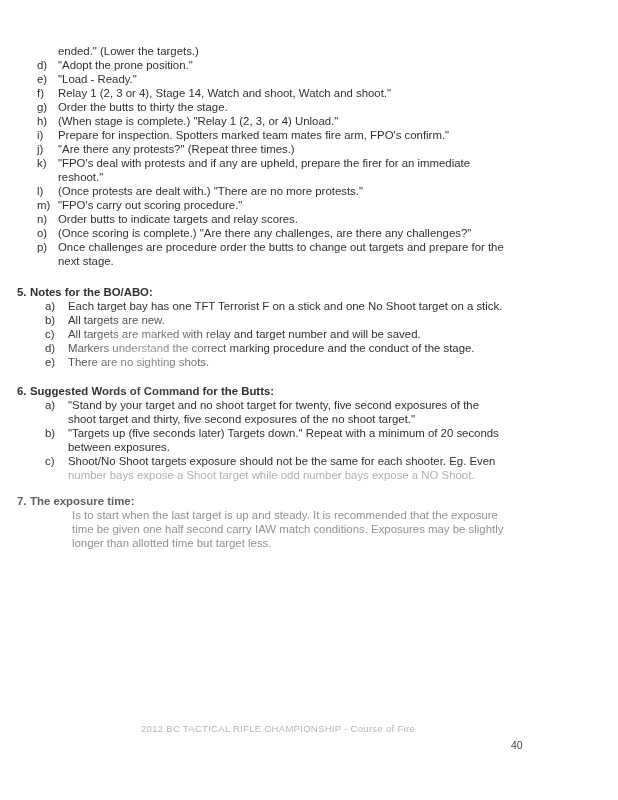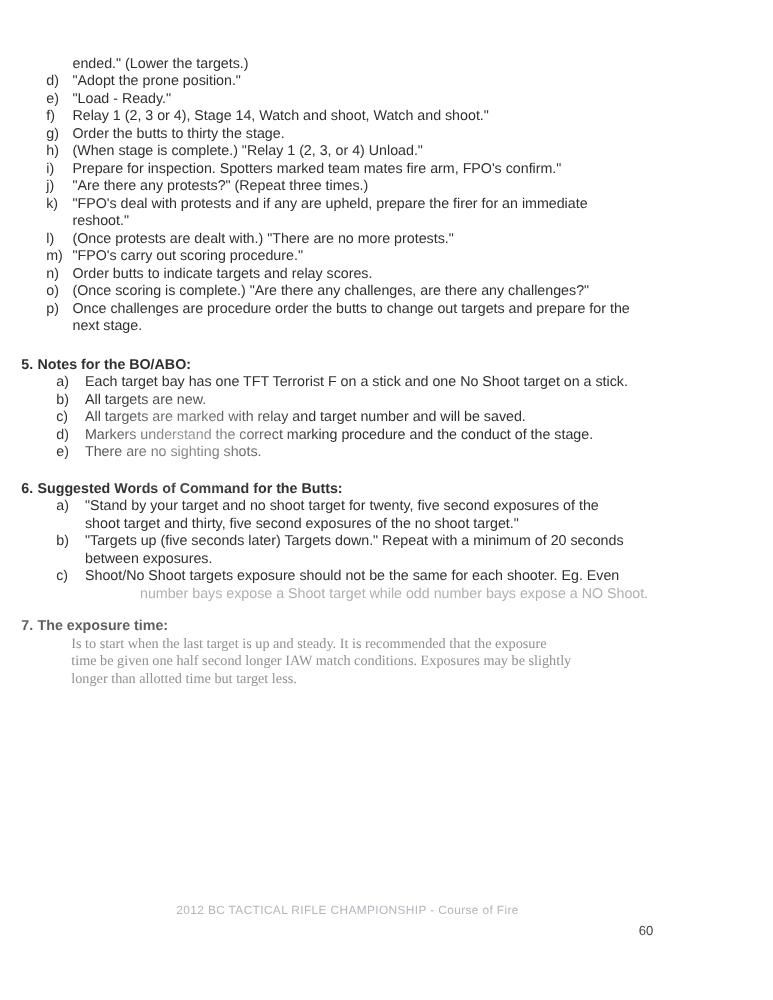--- a/index.html
+++ b/index.html
@@ -21,23 +21,23 @@
   .mk { display: block; }
   .tx { flex: 1 1 auto; min-width: 0; }
   .ln { display: block; white-space: nowrap; }
 
   .section { margin-top: 17px; }
   .section.s6 { margin-top: 15px; }
   .section.s7 { margin-top: 12px; }
   .sec-h { padding-left: 17px; font-weight: bold; display: flex; }
   .sec-num { flex: 0 0 13px; }
   .s7 .sec-h { color: var(--faded-heading, #5f5f5f); }
-  .para { padding-left: 57px; color: var(--faded-body, #919191); font-family: Liberation Serif, serif; }
-
-  .muted { color: var(--muted, #b0b0b0); margin-left: 44px; }
+  .para { padding-left: 72px; color: var(--faded-body, #919191); }
+
+  .muted { color: var(--muted, #b0b0b0); }
 
   .fade-overlay {
     position: absolute; left: 35px; top: 295px; width: 275px; height: 128px;
     background: radial-gradient(ellipse 55% 50% at 42% 45%, rgba(255,255,255,0.55), rgba(255,255,255,0) 72%);
     pointer-events: none; z-index: 5;
   }
 
   .footer {
     position: absolute; top: 723px; left: 0; width: 556px;
     text-align: center; font-weight: normal; font-size: 9.5px; letter-spacing: 0.3px;
@@ -212,24 +212,24 @@
       </div>
     </div>
 
     <div class="section s7">
       <div class="sec-h">
         <span class="sec-num">7.</span>
         <span class="sec-title">The exposure time:</span>
       </div>
       <div class="para">
         <span class="ln">Is to start when the last target is up and steady. It is recommended that the exposure</span>
-        <span class="ln">time be given one half second longer IAW match conditions. Exposures may be slightly</span>
+        <span class="ln">time be given one half second carry IAW match conditions. Exposures may be slightly</span>
         <span class="ln">longer than allotted time but target less.</span>
       </div>
     </div>
 
   </div>
 
   <div class="fade-overlay"></div>
 
   <div class="footer">2012 BC TACTICAL RIFLE CHAMPIONSHIP - Course of Fire</div>
-  <div class="pagenum">60</div>
+  <div class="pagenum">40</div>
 </div>
 
 </body></html>

